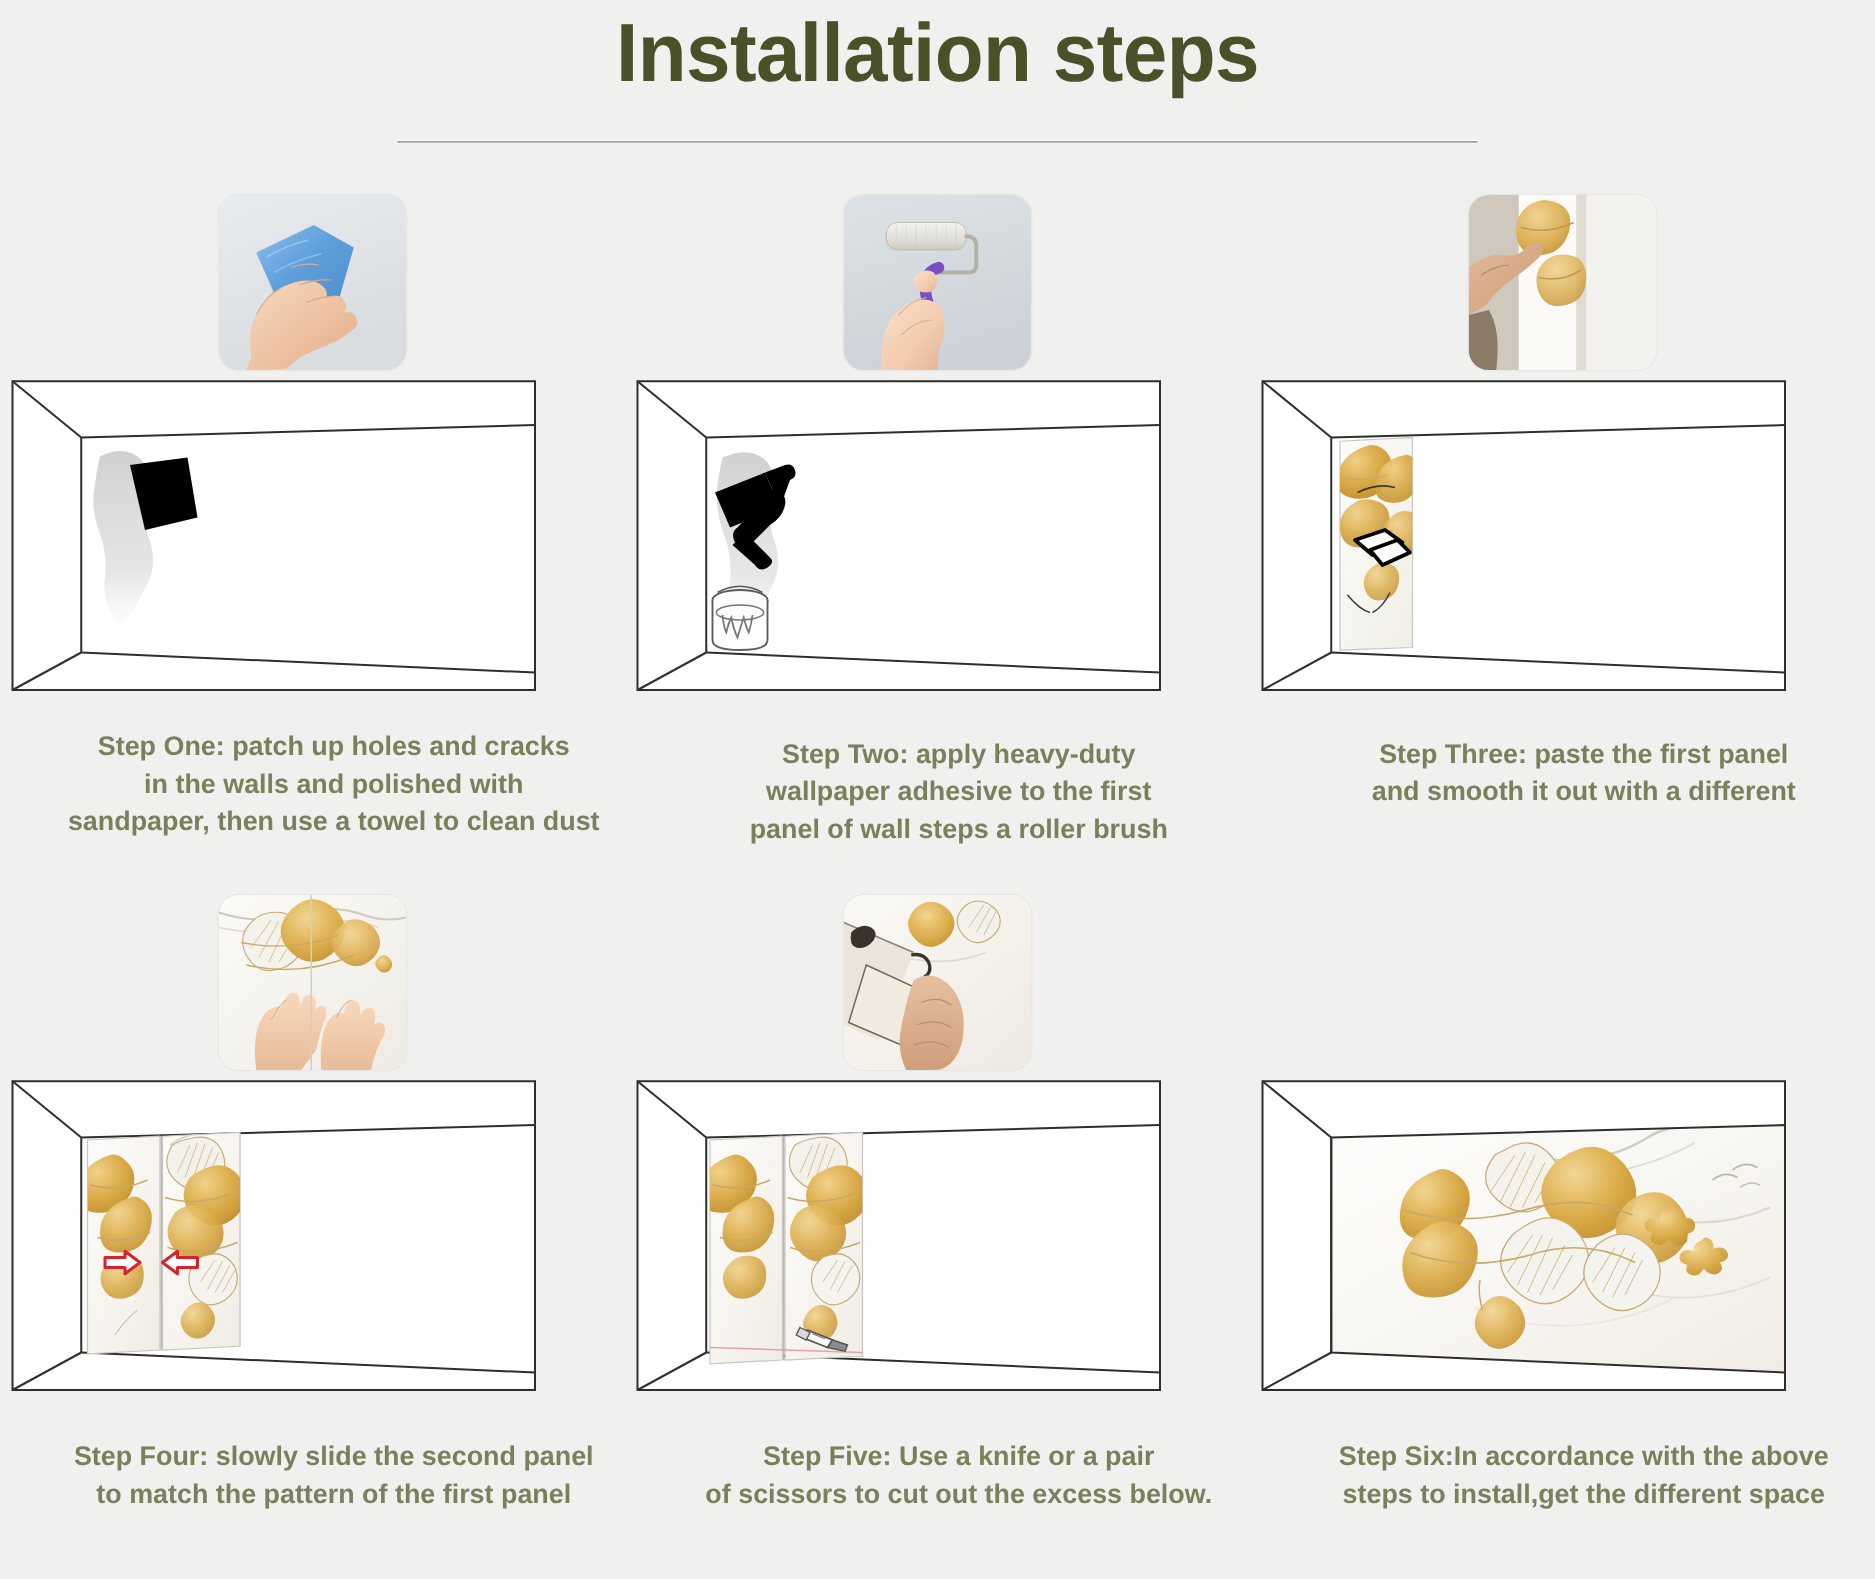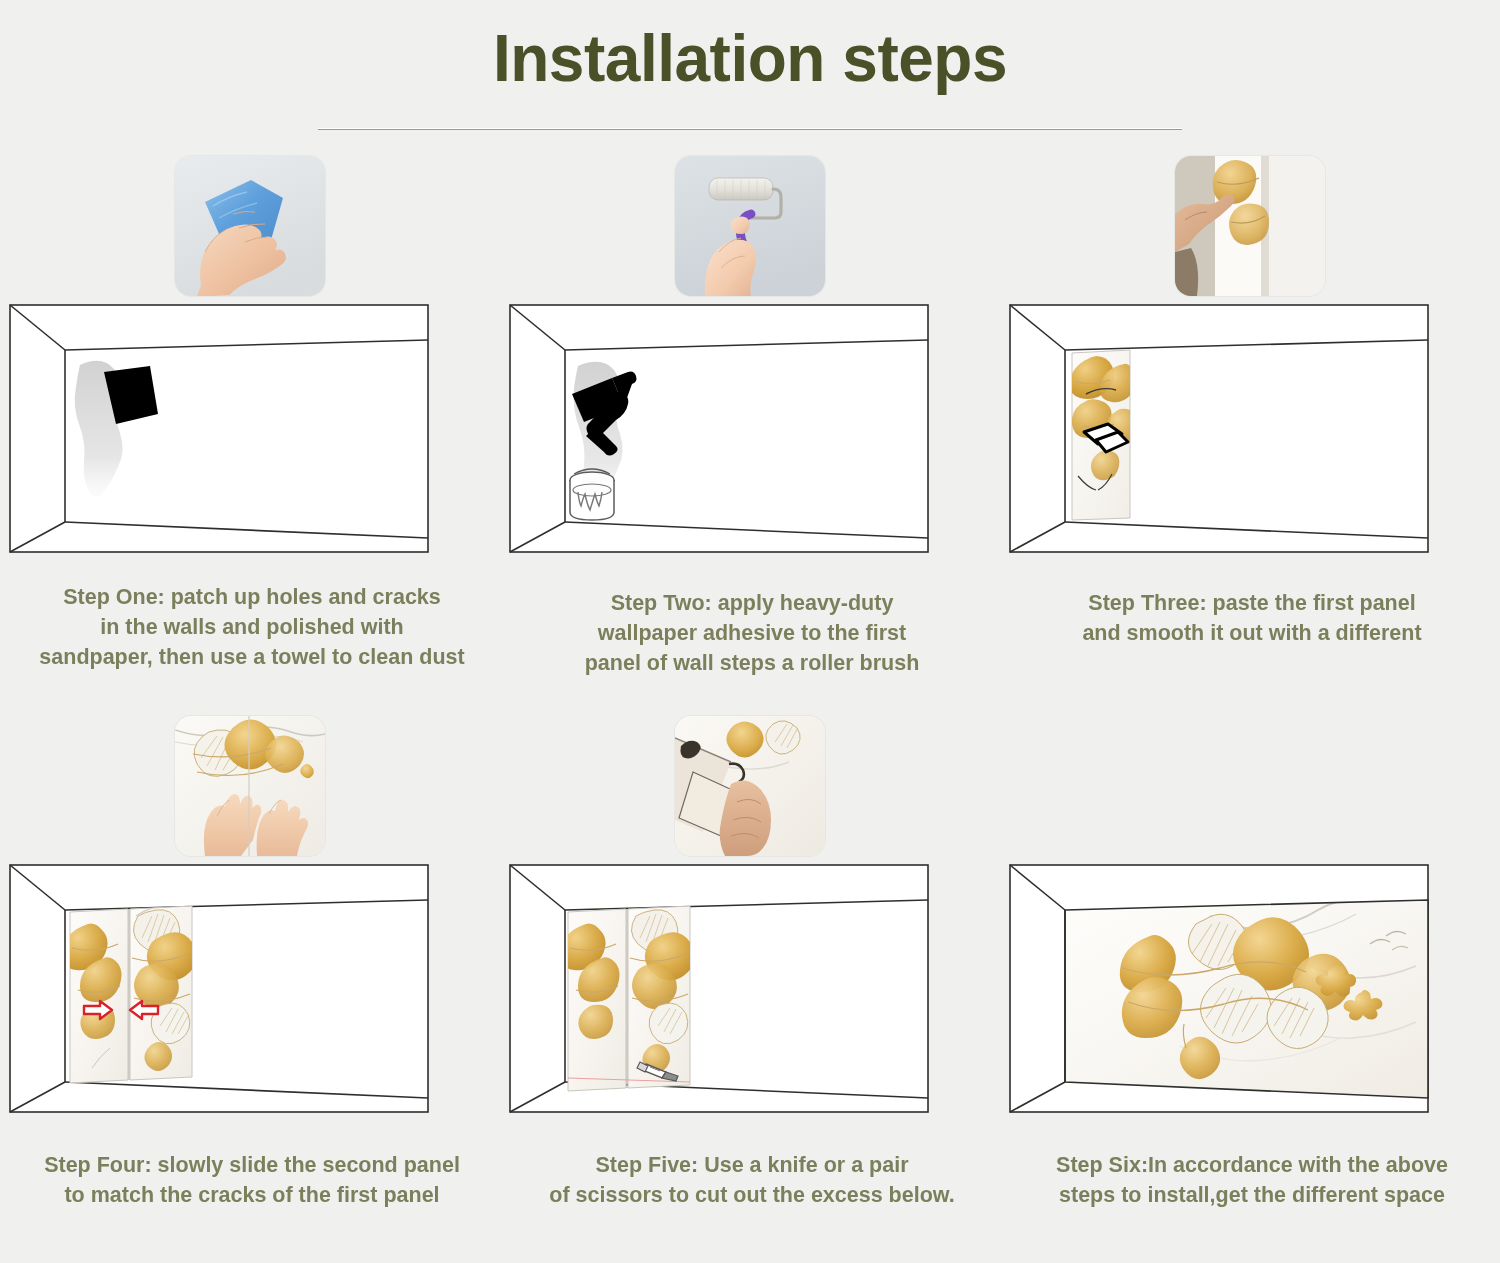--- a/index.html
+++ b/index.html
@@ -7,21 +7,21 @@
     width: 1500px;
     height: 1263px;
     background: #f0f0ee;
     font-family: "Liberation Sans", sans-serif;
     overflow: hidden;
     position: relative;
   }
   .page { width: 1500px; height: 1263px; position: relative; }
 
   
-  .header { width: 100%; padding-top: 22px; text-align: center; }
+  .header { width: 100%; padding-top: 6px; text-align: center; }
   .title {
     font-size: 66px;
     font-weight: bold;
     color: #4a5128;
     letter-spacing: -0.5px;
     line-height: 1.12;
     font-family: "Liberation Sans", sans-serif;
     transform: scaleX(0.97);
   }
   .divider {
@@ -63,21 +63,21 @@
     left: 50%;
     transform: translateX(-50%);
     box-shadow: 0 0 0 1px rgba(0,0,0,0.04);
   }
   .inset svg { display: block; width: 100%; height: 100%; }
 
   
   .caption {
     position: absolute;
     top: 438px;
-    left: 2px;
+    left: 17px;
     width: 500px;
     text-align: center;
     font-size: 21.5px;
     font-weight: bold;
     line-height: 1.40;
     color: #7c7f5c;
     padding: 0 6px;
     white-space: pre-line;
     font-family: "Liberation Sans", sans-serif;
   }
@@ -422,21 +422,21 @@
             <path d="M22 56 q44 10 86 -8" stroke="#c9a86a" stroke-width="1.1" fill="none"></path>
             <path d="M30 140 q-4 -30 6 -44 q6 -8 14 -6 q4 -12 10 -12 q5 0 5 10 q4 -10 9 -8 q5 2 3 12 q5 -6 8 -2 q3 4 -1 12 q-4 12 -6 22 L66 140 Z" fill="url(#sk4)"></path>
             <path d="M82 140 q-2 -28 6 -40 q6 -8 12 -5 q2 -12 8 -11 q6 1 5 12 q5 -8 10 -5 q4 3 1 13 q5 -4 8 0 q3 4 -2 12 q-6 12 -8 24 L118 140 Z" fill="url(#sk4)"></path>
             <path d="M42 100 q6 -12 12 -16" stroke="#dcb394" stroke-width="0.9" fill="none"></path>
             <path d="M94 98 q6 -12 12 -14" stroke="#dcb394" stroke-width="0.9" fill="none"></path>
             <line x1="74" y1="0" x2="74" y2="140" stroke="#d3cec4" stroke-width="1.2"></line>
           </svg>
         </div>
       </div>
       <div class="caption">Step Four: slowly slide the second panel
-to match the cracks of the first panel</div>
+to match the pattern of the first panel</div>
     </div>
 
     <div class="cell c5">
       <div class="figure">
         <svg class="room" viewBox="0 0 500 300">
           <defs>
             <linearGradient id="marble5" x1="0" y1="0" x2="1" y2="1">
               <stop offset="0%" stop-color="#fdfcfa"></stop>
               <stop offset="55%" stop-color="#f7f4ef"></stop>
               <stop offset="100%" stop-color="#efece5"></stop>

